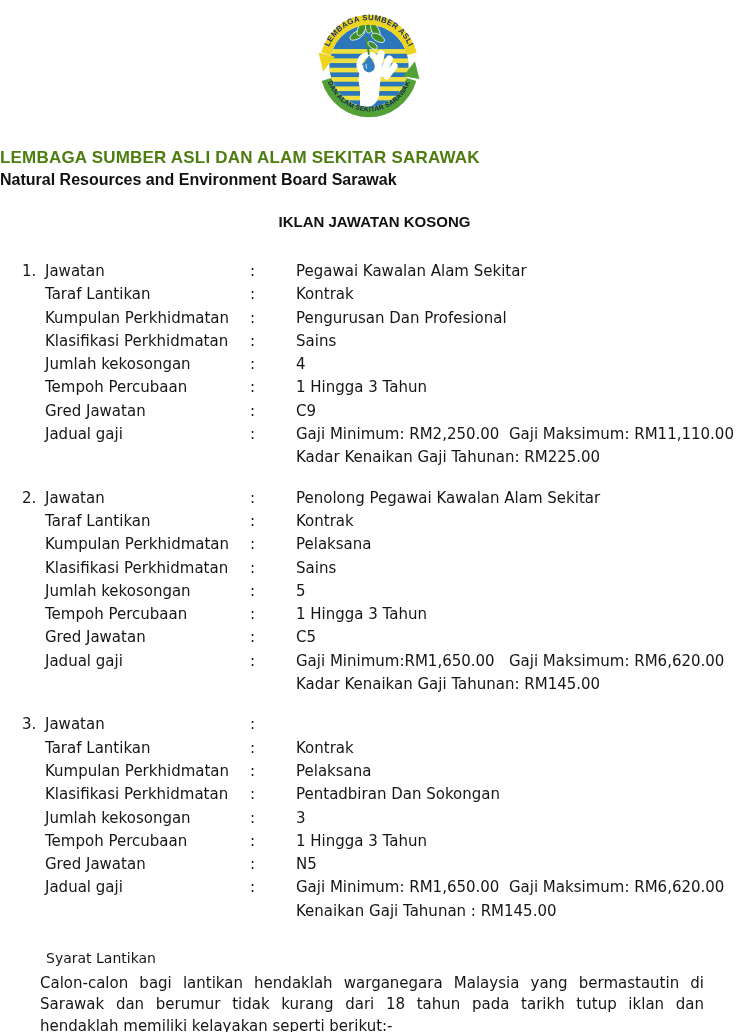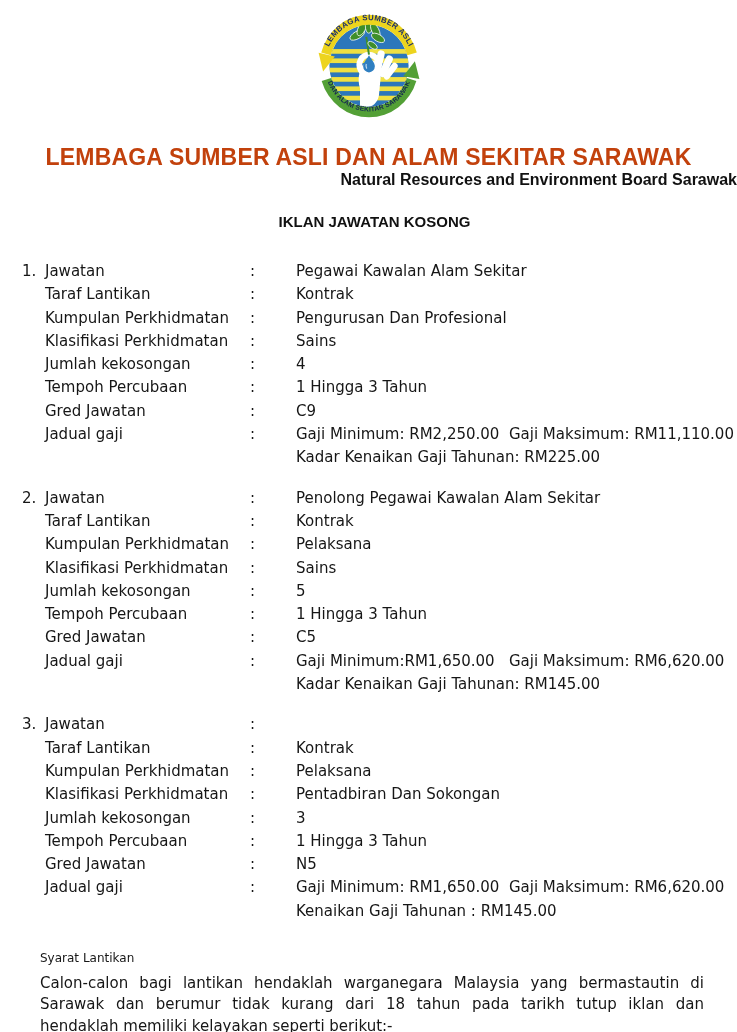--- a/index.html
+++ b/index.html
@@ -10,27 +10,26 @@
     background:#ffffff;
     overflow:hidden;
     font-family:"DejaVu Sans", sans-serif;
     color:#161616;
   }
   .logo-wrap { width:100%; display:flex; justify-content:center; padding-top:8px; }
   .logo-wrap svg { width:108px; height:112px; }
 
   .title {
     margin-top:26px;
-    text-align:center;
     font-family:"Liberation Sans", sans-serif;
-    font-weight:700; font-size:23px; line-height:23px;
-    color:#c2410c; letter-spacing:0.2px;
+    font-weight:700; font-size:17px; line-height:23px;
+    color:#4d7c0f; letter-spacing:0.2px;
   }
   .subtitle {
-    text-align:right;
+    text-align:left;
     font-family:"Liberation Sans", sans-serif;
     font-weight:700; font-size:16px; line-height:21px;
     color:#111;
   }
   .section-heading {
     margin-top:23px;
     text-align:center;
     font-family:"Liberation Sans", sans-serif;
     font-weight:700; font-size:15px; line-height:18px;
     color:#111;
@@ -39,21 +38,21 @@
 
   .jobs { margin-top:29px; padding-left:22px; }
   .job-block { margin-bottom:17px; }
   .row { display:flex; font-size:15px; line-height:23.3px; }
   .num   { width:23px;  flex:none; }
   .label { width:205px; flex:none; }
   .colon { width:17px;  flex:none; }
   .value { flex:1; white-space:pre-wrap;margin-left:29px; }
 
   .syarat { margin:24px 33px 0 40px; }
-  .syarat-heading { font-size:12px; line-height:23px; }
+  .syarat-heading { margin-left:6px; font-size:14px; line-height:23px; }
   .syarat-body {
     margin-top:3px;
     font-size:15px; line-height:21.4px;
     text-align:justify;
   }
 </style>
 </head>
 <body>
 
 <div class="page">

